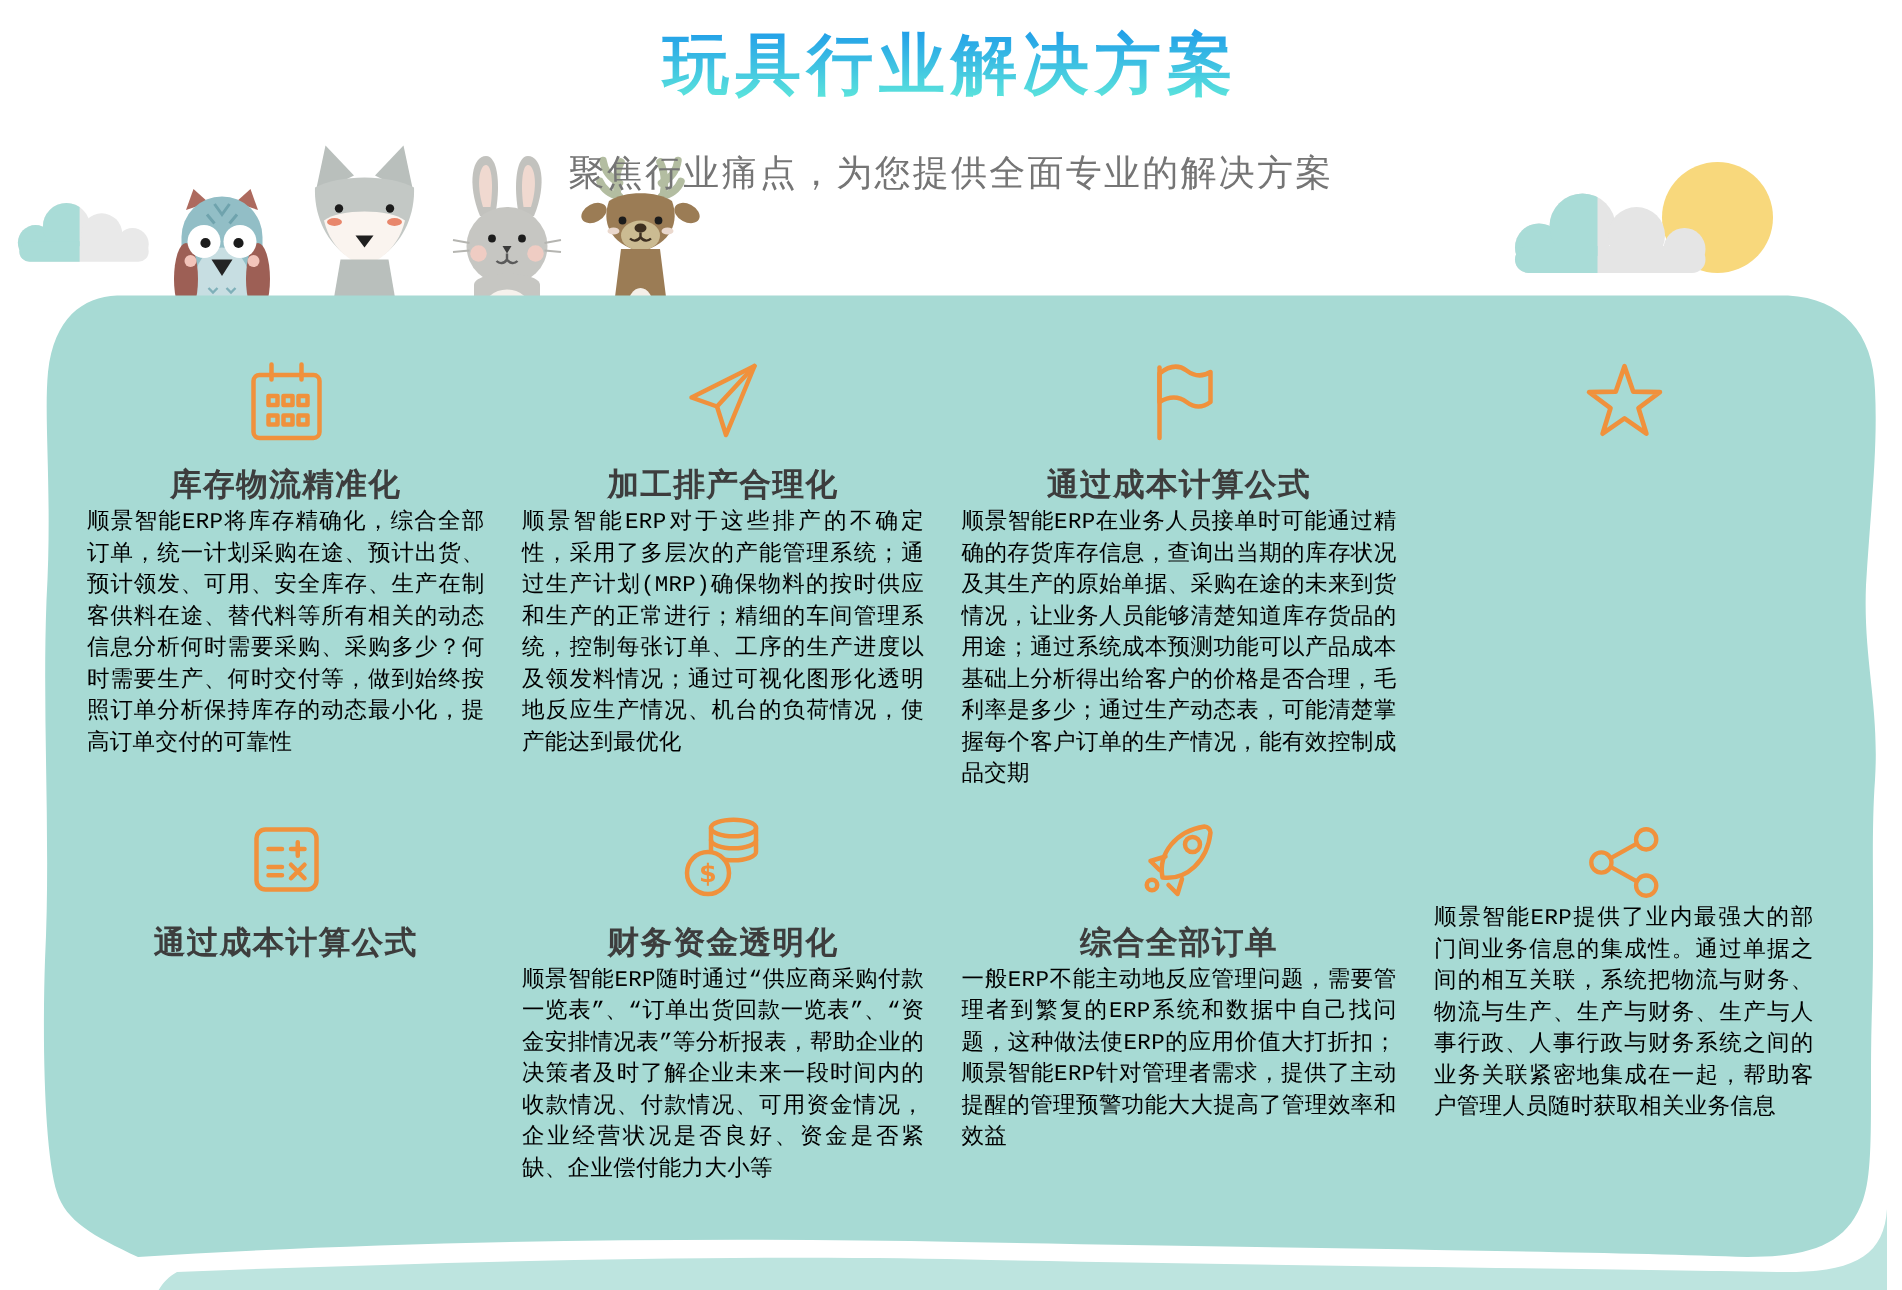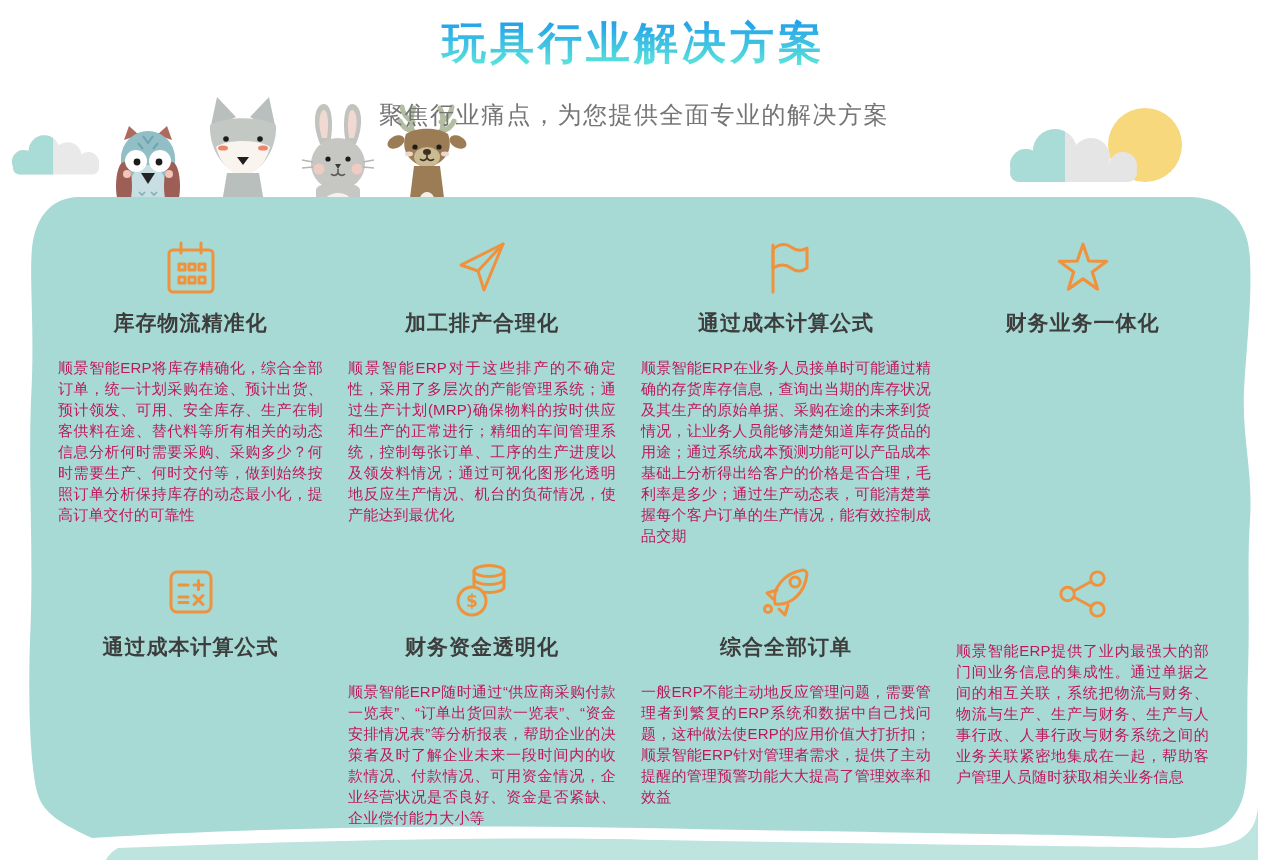--- a/index.html
+++ b/index.html
@@ -40,22 +40,22 @@
     column-gap:25px;row-gap:14px;
   }
   .card{display:flex;flex-direction:column;}
   .icon-box{height:60px;display:flex;align-items:flex-end;justify-content:center;}
   .icon-box svg{stroke:#f0913c;fill:none;stroke-width:3;stroke-linecap:round;stroke-linejoin:round;}
   .card-title{
     margin-top:13px;text-align:center;font-size:21px;font-weight:bold;color:#3d3d3d;
     letter-spacing:1px;
   }
   .card-body{
-    margin-top:20px;font-size:15px;line-height:21px;color:#be185d;
-    text-align:justify;letter-spacing:0.2px;
+    margin-top:1px;font-size:15px;line-height:21px;color:#000000;
+    text-align:justify;letter-spacing:0.2px;font-family:Liberation Mono, monospace;
   }
 </style>
 </head>
 <body>
 
 <div class="page-title">玩具行业解决方案</div>
 <div class="page-subtitle">聚焦行业痛点，为您提供全面专业的解决方案</div>
 
 <div class="sun"></div>
 
@@ -240,21 +240,20 @@
     <div class="card-title">通过成本计算公式</div>
     <div class="card-body">顺景智能ERP在业务人员接单时可能通过精确的存货库存信息，查询出当期的库存状况及其生产的原始单据、采购在途的未来到货情况，让业务人员能够清楚知道库存货品的用途；通过系统成本预测功能可以产品成本基础上分析得出给客户的价格是否合理，毛利率是多少；通过生产动态表，可能清楚掌握每个客户订单的生产情况，能有效控制成品交期</div>
   </div>
 
   <div class="card">
     <div class="icon-box">
       <svg width="58" height="56" viewBox="0 0 56 52">
         <polygon points="28,3 33.6,19.3 50.8,19.6 37,29.9 42.1,46.4 28,36.5 13.9,46.4 19,29.9 5.2,19.6 22.4,19.3"></polygon>
       </svg>
     </div>
-    <div class="card-title">财务业务一体化</div>
   </div>
 
   <div class="card">
     <div class="icon-box">
       <svg width="56" height="56" viewBox="0 0 56 56">
         <rect x="8" y="8" width="40" height="40" rx="6"></rect>
         <path d="M16 21 h9"></path>
         <path d="M31 21 h9 M35.5 16.5 v9"></path>
         <path d="M16 33 h9 M16 38.5 h9"></path>
         <path d="M31 31.5 l9 9 M40 31.5 l-9 9"></path>

